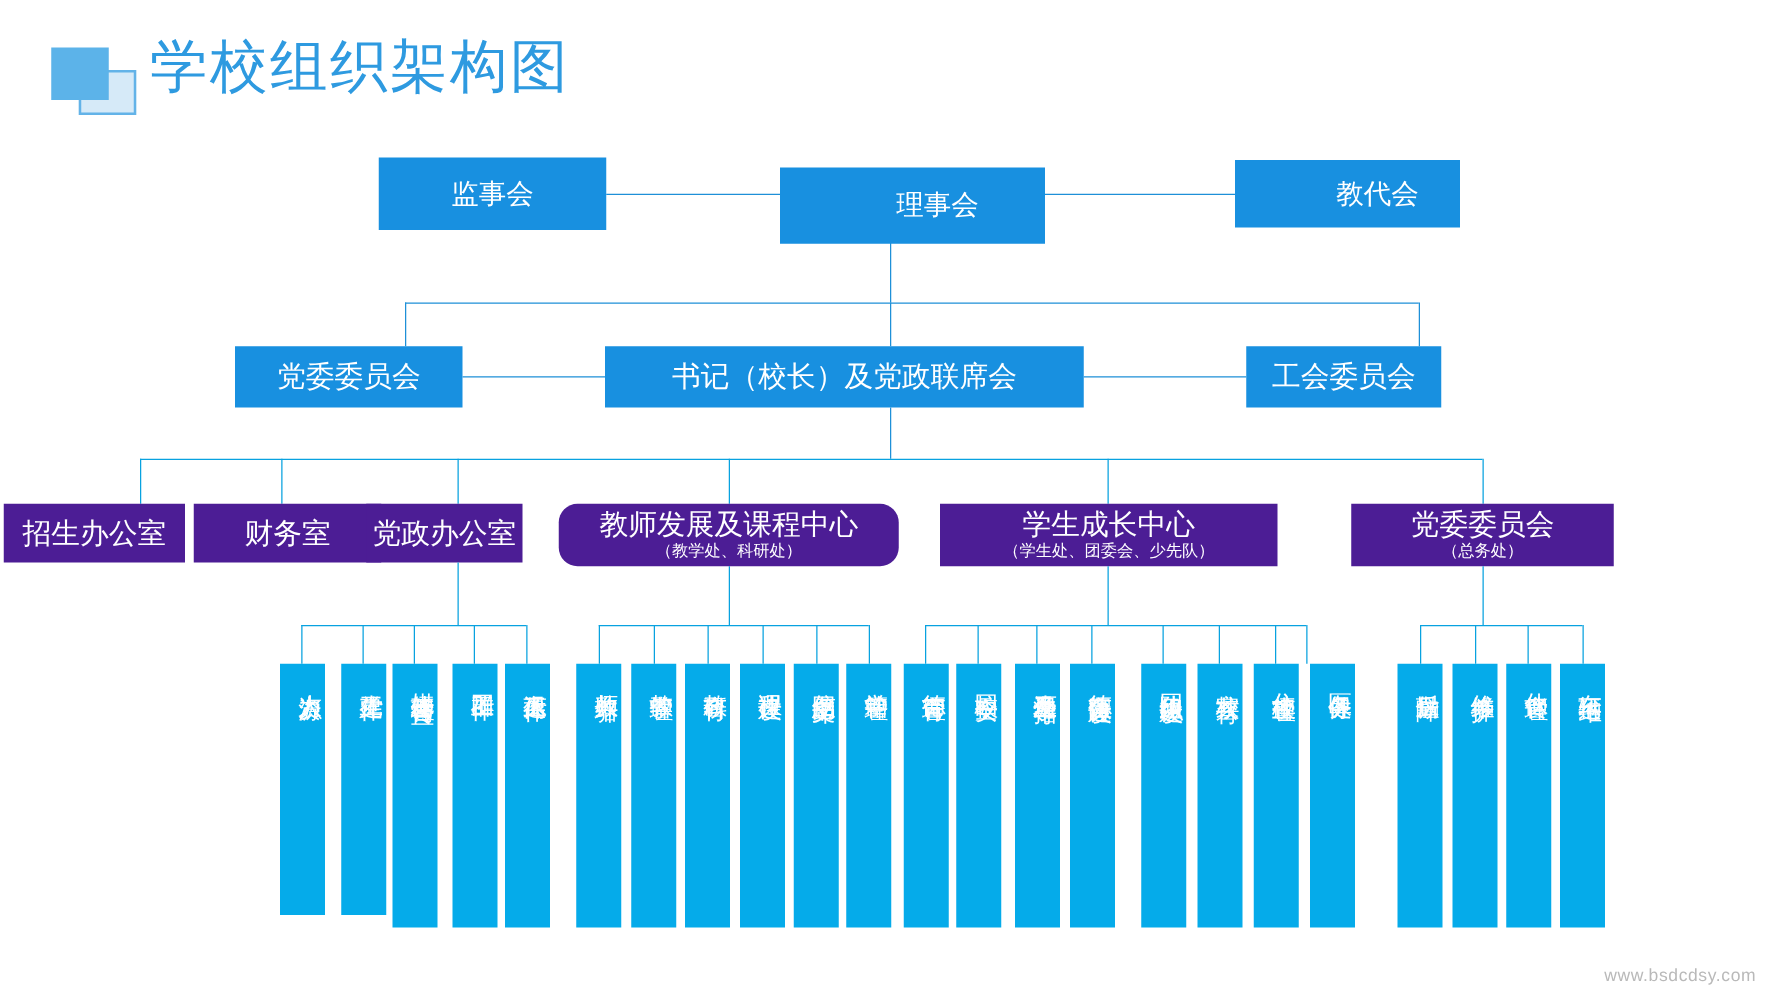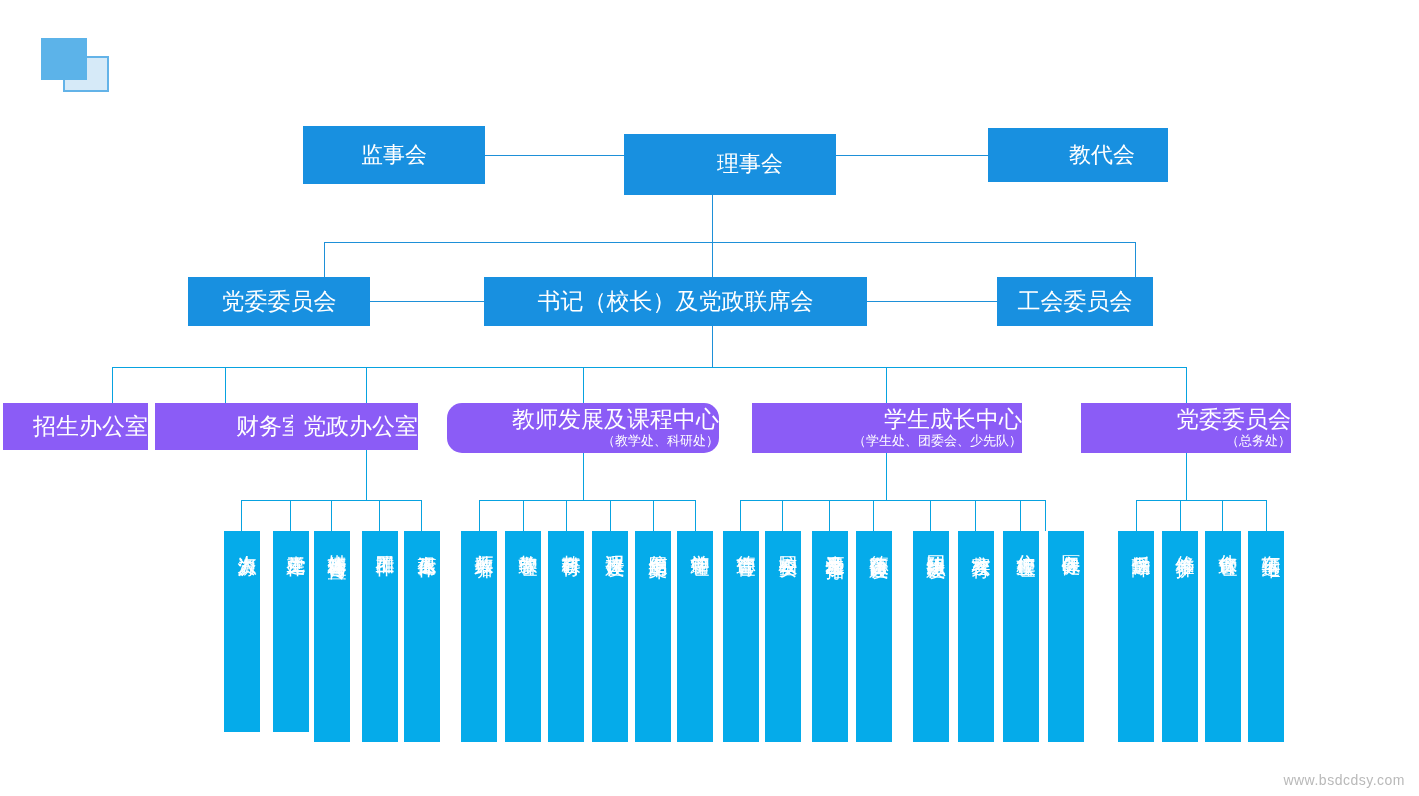--- a/index.html
+++ b/index.html
@@ -30,21 +30,21 @@
 
   
   .node{
     position:absolute;box-sizing:border-box;
     color:#ffffff;display:flex;flex-direction:column;
     align-items:center;justify-content:center;text-align:center;
     line-height:1.12;white-space:nowrap;
   }
   .node.lvl1{background:#1890e0;font-size:22px;}
   .node.lvl2{background:#1890e0;font-size:23px;}
-  .node.lvl3{background:#8b5cf6;align-items:flex-end;}
+  .node.lvl3{background:#4c1d95;}
   .node .main{display:block;}
   .node .sub{display:block;font-size:13px;margin-top:1px;}
 
   
   .leaf{
     position:absolute;box-sizing:border-box;
     background:#05abea;color:#ffffff;
     writing-mode:vertical-rl;text-orientation:upright;
     font-size:19px;letter-spacing:1px;
     padding-top:9px;
@@ -65,20 +65,21 @@
 </style>
 </head>
 <body>
 
 <div id="stage">
 
   <div class="title-icon">
     <div class="sq-back"></div>
     <div class="sq-front"></div>
   </div>
+  <div class="page-title">学校组织架构图</div>
 
   <div class="ln lnh" style="left:485px;top:155px;width:139px;"></div>
   <div class="ln lnh" style="left:802px;top:155px;width:186px;"></div>
   <div class="ln lnv" style="left:712px;top:185px;height:57px;"></div>
 
   <div class="node lvl1" style="left:303px;top:126px;width:182px;height:58px;">
     <span class="main">监事会</span>
   </div>
   <div class="node lvl1" style="left:624px;top:134px;width:212px;height:61px;padding-left:40px;">
     <span class="main">理事会</span>

